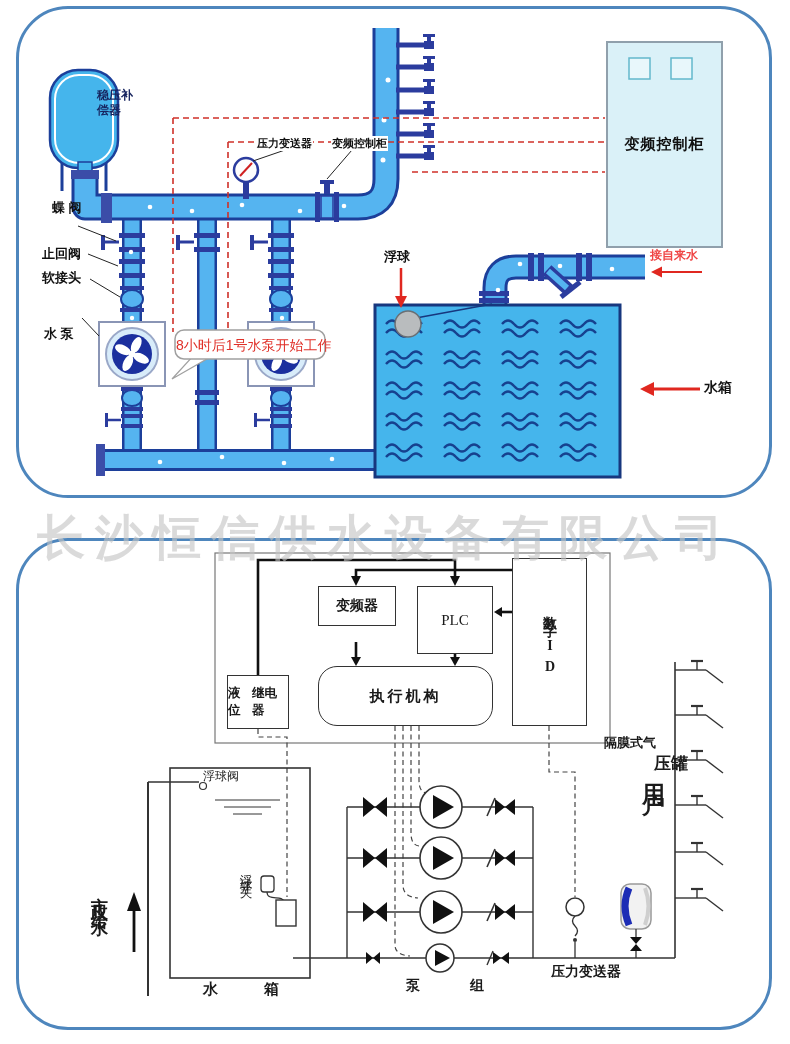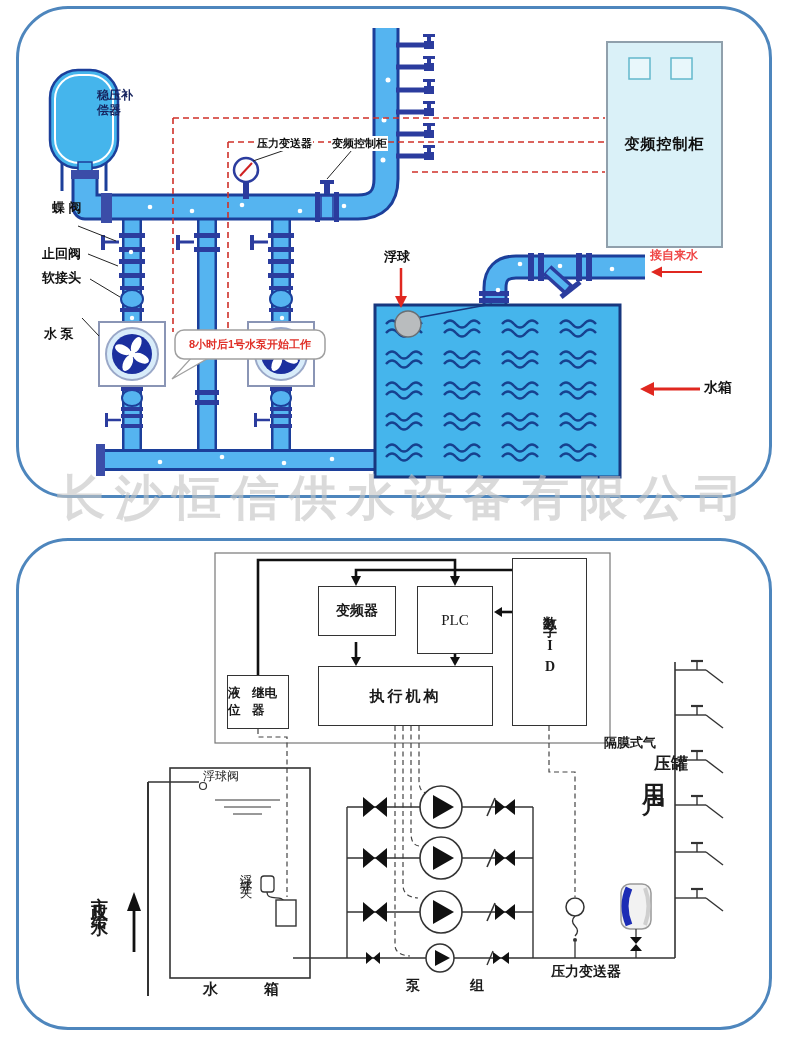--- a/index.html
+++ b/index.html
@@ -8,28 +8,28 @@
   .panel{position:absolute;background:#fff;border:3px solid #4e86bd;border-radius:52px;z-index:0;}
   .top-panel{left:16px;top:6px;width:750px;height:486px;}
   .bottom-panel{left:16px;top:538px;width:750px;height:486px;}
   svg.gfx{position:absolute;left:0;top:0;z-index:1;}
   .lbl{position:absolute;white-space:nowrap;z-index:2;color:#111;}
   .b13{font-size:13px;font-weight:bold;}
   .b12{font-size:12px;font-weight:bold;}
   .b11{font-size:11px;font-weight:bold;background:#fff;padding:0 1px;}
   .stab{width:62px;text-align:left;font-size:12px;font-weight:bold;color:#16235e;line-height:15px;padding-left:44px;}
   .cab{width:115px;text-align:center;font-size:15px;font-weight:bold;letter-spacing:1px;}
-  .callout-txt{width:148px;text-align:center;font-size:11px;font-weight:bold;color:#e03028;}
+  .callout-txt{width:148px;text-align:center;font-size:14px;font-weight:normal;color:#e03028;}
   .tap{color:#ef4444;}
   .blk{position:absolute;z-index:2;border:1.6px solid #333;background:#fff;display:flex;
        align-items:center;justify-content:center;font-family:"Liberation Serif",serif;
        color:#1a1a1a;box-sizing:border-box;}
   .bl{font-family:"Liberation Serif",serif;color:#1a1a1a;}
   .vt{writing-mode:vertical-rl;text-orientation:upright;}
-  .watermark{position:absolute;left:37px;top:466px;width:716px;z-index:5;text-align:right;
+  .watermark{position:absolute;left:37px;top:506px;width:716px;z-index:5;text-align:left;
              font-size:48px;font-weight:bold;letter-spacing:10px;color:#c5c5c5;opacity:0.62;
              pointer-events:none;}
 </style>
 </head>
 <body>
 
 <div class="canvas">
 
   <div class="panel top-panel"></div>
   <div class="panel bottom-panel"></div>
@@ -417,28 +417,28 @@
   <div class="lbl b13" style="left:42px;top:269px;">软接头</div>
   <div class="lbl b13" style="left:44px;top:309px;margin-top:16px;">水 泵</div>
   <div class="lbl b11" style="left:256px;top:136px;">压力变送器</div>
   <div class="lbl b11" style="left:331px;top:136px;">变频控制柜</div>
   <div class="lbl b13" style="left:384px;top:248px;">浮球</div>
   <div class="lbl b12 tap" style="left:650px;top:247px;">接自来水</div>
   <div class="lbl" style="left:704px;top:379px;font-size:14px;font-weight:bold;">水箱</div>
   <div class="lbl cab" style="left:607px;top:135px;">变频控制柜</div>
   <div class="lbl callout-txt" style="left:176px;top:337px;">8小时后1号水泵开始工作</div>
 
-  <div class="blk" style="left:318px;top:586px;width:78px;height:50px;font-size:14px;font-weight:bold;">变频器</div>
+  <div class="blk" style="left:318px;top:586px;width:78px;height:40px;font-size:14px;font-weight:bold;">变频器</div>
   <div class="blk" style="left:417px;top:586px;width:76px;height:68px;font-size:15px;">PLC</div>
   <div class="blk vt" style="left:512px;top:558px;width:75px;height:168px;font-size:14px;font-weight:bold;letter-spacing:6px;">数字PID</div>
   <div class="blk" style="left:227px;top:675px;width:62px;height:54px;font-size:12.5px;font-weight:bold;flex-direction:row;line-height:1.35;">
     <div>液位</div>
     <div>继电器</div>
   </div>
-  <div class="blk" style="left:318px;top:666px;width:175px;height:60px;font-size:15px;font-weight:bold;letter-spacing:3px;">执行机构</div>
+  <div class="blk" style="left:318px;top:666px;width:175px;height:60px;font-size:15px;font-weight:bold;letter-spacing:3px;border-radius:19px;">执行机构</div>
 
   <div class="lbl bl" style="left:203px;top:768px;font-size:12px;">浮球阀</div>
   <div class="lbl bl vt" style="left:237px;top:864px;font-size:12.5px;letter-spacing:4px;">浮球开关</div>
   <div class="lbl bl" style="left:203px;top:980px;font-size:15px;font-weight:bold;letter-spacing:46px;">水箱</div>
   <div class="lbl bl vt" style="left:88px;top:884px;font-size:17px;font-weight:bold;letter-spacing:7px;">市政给水</div>
   <div class="lbl bl" style="left:406px;top:977px;font-size:14px;font-weight:bold;letter-spacing:50px;">泵组</div>
   <div class="lbl bl" style="left:551px;top:963px;font-size:14px;font-weight:bold;">压力变送器</div>
   <div class="lbl bl" style="left:604px;top:734px;font-size:13px;font-weight:bold;">隔膜式气</div>
   <div class="lbl bl" style="left:610px;top:752px;font-size:17px;font-weight:bold;margin-left:44px;">压罐</div>
   <div class="lbl bl vt" style="left:638px;top:765px;font-size:23px;font-weight:bold;letter-spacing:8px;">用户</div>

